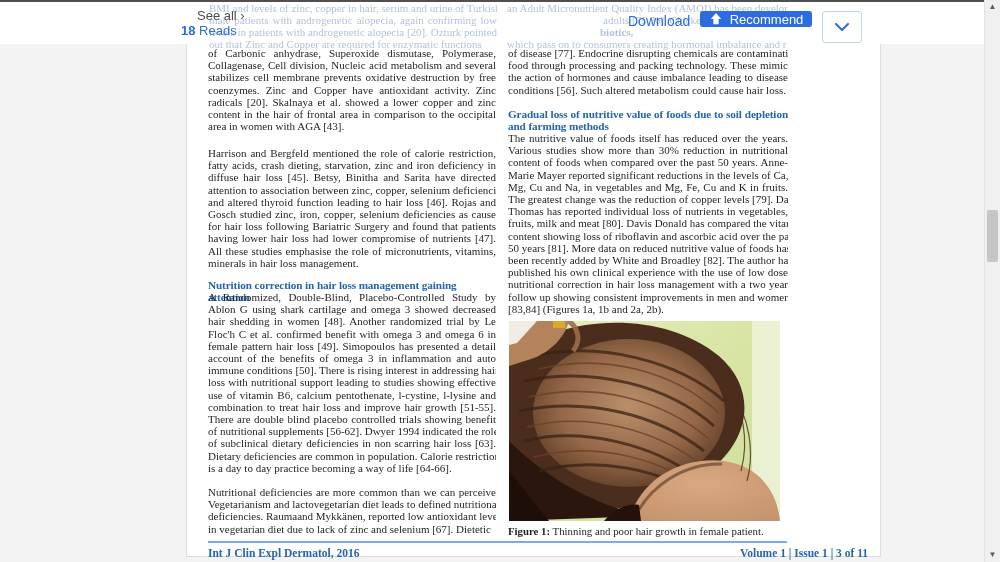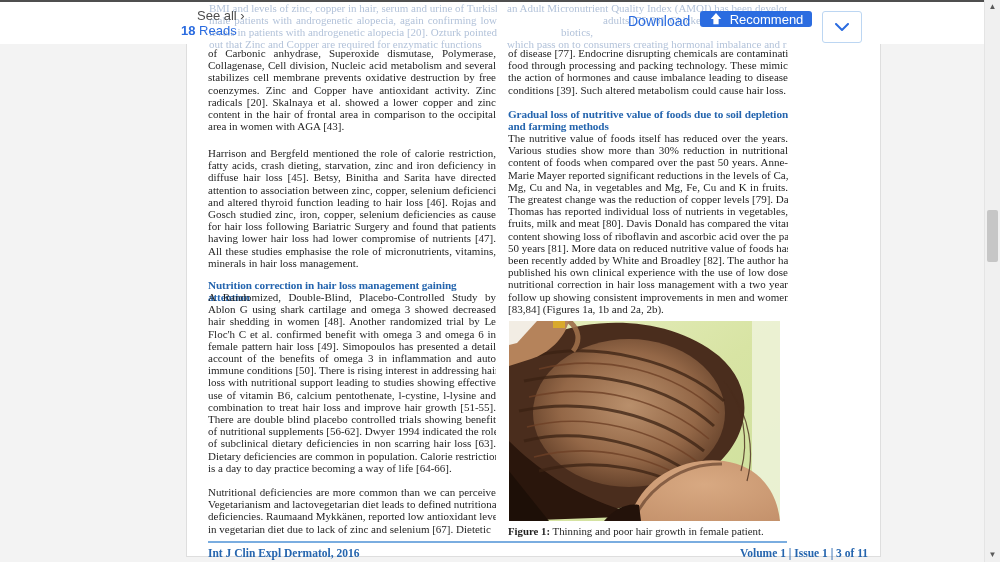--- a/index.html
+++ b/index.html
@@ -102,21 +102,21 @@
           <div class="ln">deficiencies. Raumaand Mykkänen, reported low antioxidant levels</div>
           <div class="ln last">in vegetarian diet due to lack of zinc and selenium [67]. Dietetic</div>
         </div>
     </div>
 
     <div class="col colR">
       <div class="para" style="top:46px">
           <div class="ln">of disease [77]. Endocrine disrupting chemicals are contaminating</div>
           <div class="ln">food through processing and packing technology. These mimic</div>
           <div class="ln">the action of hormones and cause imbalance leading to disease</div>
-          <div class="ln last">conditions [39]. Such altered metabolism could cause hair loss.</div>
+          <div class="ln last">conditions [56]. Such altered metabolism could cause hair loss.</div>
         </div>
       <div class="heading" style="top:107px">
           <div class="ln">Gradual loss of nutritive value of foods due to soil depletion</div>
           <div class="ln last">and farming methods</div>
         </div>
       <div class="para" style="top:131px">
           <div class="ln">The nutritive value of foods itself has reduced over the years.</div>
           <div class="ln">Various studies show more than 30% reduction in nutritional</div>
           <div class="ln">content of foods when compared over the past 50 years. Anne-</div>
           <div class="ln">Marie Mayer reported significant reductions in the levels of Ca,</div>
@@ -204,21 +204,21 @@
   <div class="header"></div>
   <div class="ghost ghost-left">
       <div class="ln">BMI and levels of zinc, copper in hair, serum and urine of Turkish</div>
       <div class="ln">male patients with androgenetic alopecia, again confirming low</div>
       <div class="ln">levels in patients with androgenetic alopecia [20]. Ozturk pointed</div>
       <div class="ln last">out that Zinc and Copper are required for enzymatic functions</div>
     </div>
   <div class="ghost ghost-right">
       <div class="ln">an Adult Micronutrient Quality Index (AMQI) has been developed</div>
       <div class="ln frag" style="margin-left: 96px;">adults [75,76]. Chicken</div>
-      <div class="ln frag" style="margin-left: 54px;">biotics,</div>
+      <div class="ln frag" style="margin-left: 93px; font-weight: bold;">biotics,</div>
       <div class="ln last">which pass on to consumers creating hormonal imbalance and risk</div>
     </div>
 
   <div class="see-all">See all ›</div>
   <div class="reads"><b>18</b><span> Reads</span></div>
   <div class="download">Download</div>
 
   <button class="btn-recommend">
     <svg width="14" height="14" viewBox="0 0 16 16">
       <path d="M8 1 L14 8 H11 V14 H5 V8 H2 Z" fill="#ffffff"></path>

